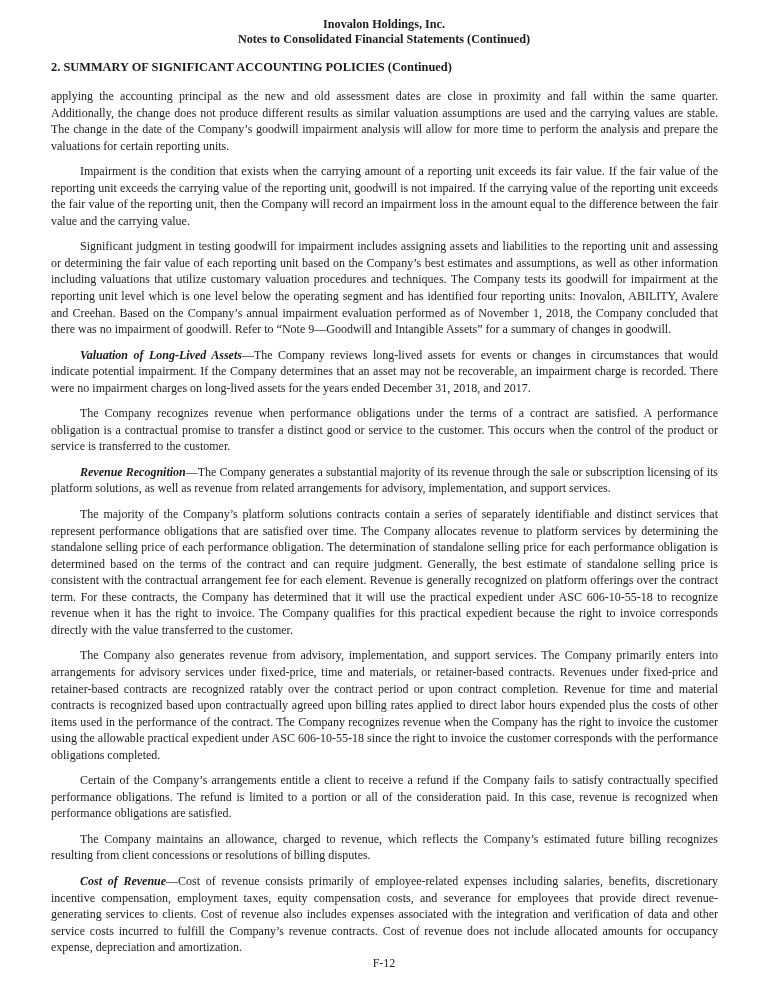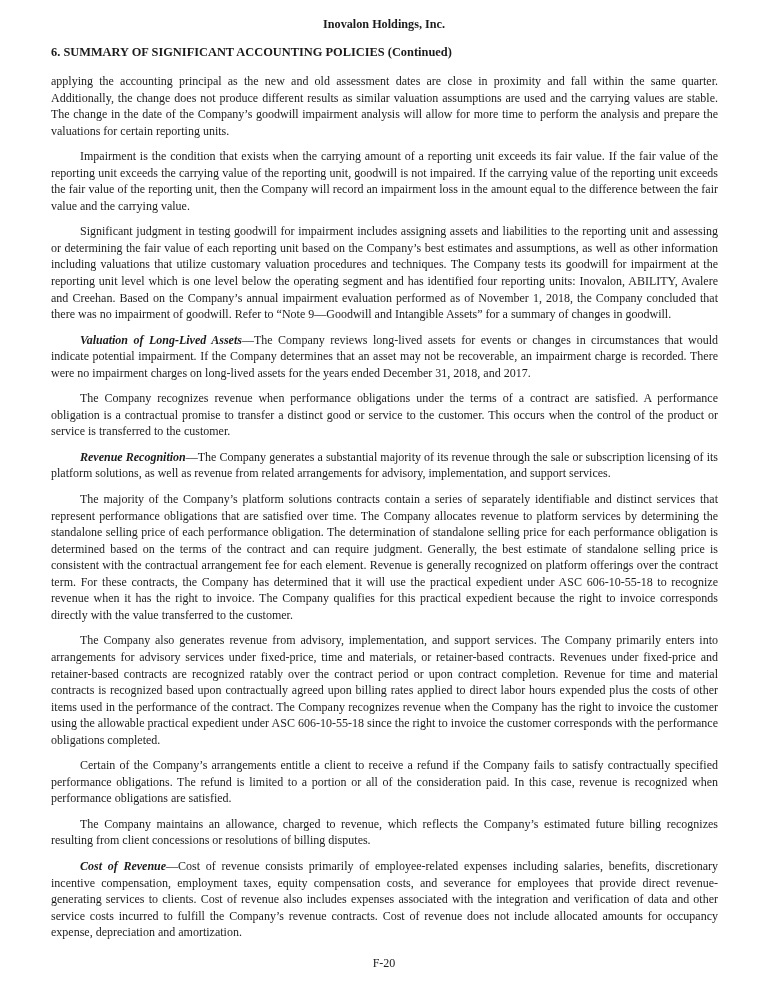--- a/index.html
+++ b/index.html
@@ -59,23 +59,24 @@
     line-height: 14px;
   }
 </style>
 </head>
 <body>
 
 <div class="page">
 
   <div class="doc-header">
     <div>Inovalon Holdings, Inc.</div>
+    <div>Notes to Consolidated Financial Statements (Continued)</div>
   </div>
 
-  <div class="section-heading">6. SUMMARY OF SIGNIFICANT ACCOUNTING POLICIES (Continued)</div>
+  <div class="section-heading">2. SUMMARY OF SIGNIFICANT ACCOUNTING POLICIES (Continued)</div>
 
   <div class="body-text">
 
     <p class="para no-indent"><span>applying the accounting principal as the new and old assessment dates are close in proximity and fall within the same quarter. Additionally, the change does not produce different results as similar valuation assumptions are used and the carrying values are stable. The change in the date of the Company’s goodwill impairment analysis will allow for more time to perform the analysis and prepare the valuations for certain reporting units.</span></p>
 
     <p class="para"><span>Impairment is the condition that exists when the carrying amount of a reporting unit exceeds its fair value. If the fair value of the reporting unit exceeds the carrying value of the reporting unit, goodwill is not impaired. If the carrying value of the reporting unit exceeds the fair value of the reporting unit, then the Company will record an impairment loss in the amount equal to the difference between the fair value and the carrying value.</span></p>
 
     <p class="para"><span>Significant judgment in testing goodwill for impairment includes assigning assets and liabilities to the reporting unit and assessing or determining the fair value of each reporting unit based on the Company’s best estimates and assumptions, as well as other information including valuations that utilize customary valuation procedures and techniques. The Company tests its goodwill for impairment at the reporting unit level which is one level below the operating segment and has identified four reporting units: Inovalon, ABILITY, Avalere and Creehan. Based on the Company’s annual impairment evaluation performed as of November 1, 2018, the Company concluded that there was no impairment of goodwill. Refer to “Note 9—Goodwill and Intangible Assets” for a summary of changes in goodwill.</span></p>
 
     <p class="para"><span class="lead">Valuation of Long-Lived Assets</span><span>—The Company reviews long-lived assets for events or changes in circumstances that would indicate potential impairment. If the Company determines that an asset may not be recoverable, an impairment charge is recorded. There were no impairment charges on long-lived assets for the years ended December 31, 2018, and 2017.</span></p>
@@ -89,15 +90,15 @@
     <p class="para"><span>The Company also generates revenue from advisory, implementation, and support services. The Company primarily enters into arrangements for advisory services under fixed-price, time and materials, or retainer-based contracts. Revenues under fixed-price and retainer-based contracts are recognized ratably over the contract period or upon contract completion. Revenue for time and material contracts is recognized based upon contractually agreed upon billing rates applied to direct labor hours expended plus the costs of other items used in the performance of the contract. The Company recognizes revenue when the Company has the right to invoice the customer using the allowable practical expedient under ASC 606-10-55-18 since the right to invoice the customer corresponds with the performance obligations completed.</span></p>
 
     <p class="para"><span>Certain of the Company’s arrangements entitle a client to receive a refund if the Company fails to satisfy contractually specified performance obligations. The refund is limited to a portion or all of the consideration paid. In this case, revenue is recognized when performance obligations are satisfied.</span></p>
 
     <p class="para"><span>The Company maintains an allowance, charged to revenue, which reflects the Company’s estimated future billing recognizes resulting from client concessions or resolutions of billing disputes.</span></p>
 
     <p class="para"><span class="lead">Cost of Revenue</span><span>—Cost of revenue consists primarily of employee-related expenses including salaries, benefits, discretionary incentive compensation, employment taxes, equity compensation costs, and severance for employees that provide direct revenue-generating services to clients. Cost of revenue also includes expenses associated with the integration and verification of data and other service costs incurred to fulfill the Company’s revenue contracts. Cost of revenue does not include allocated amounts for occupancy expense, depreciation and amortization.</span></p>
 
   </div>
 
-  <div class="doc-footer">F-20</div>
+  <div class="doc-footer">F-12</div>
 
 </div>
 
 </body></html>

